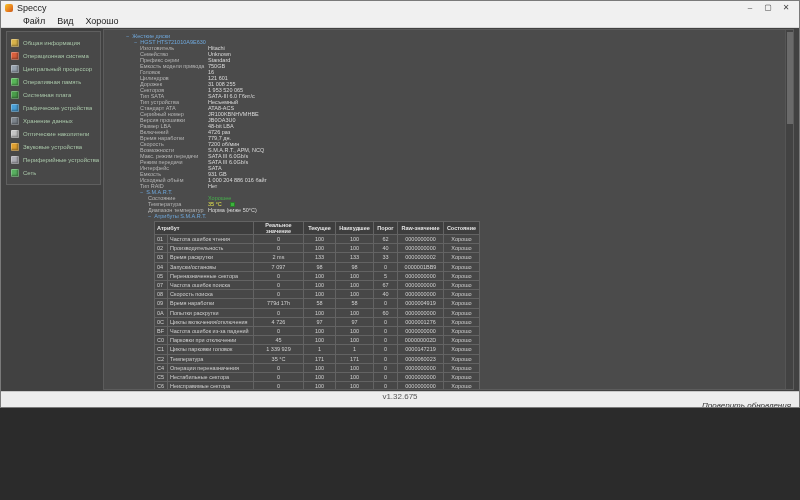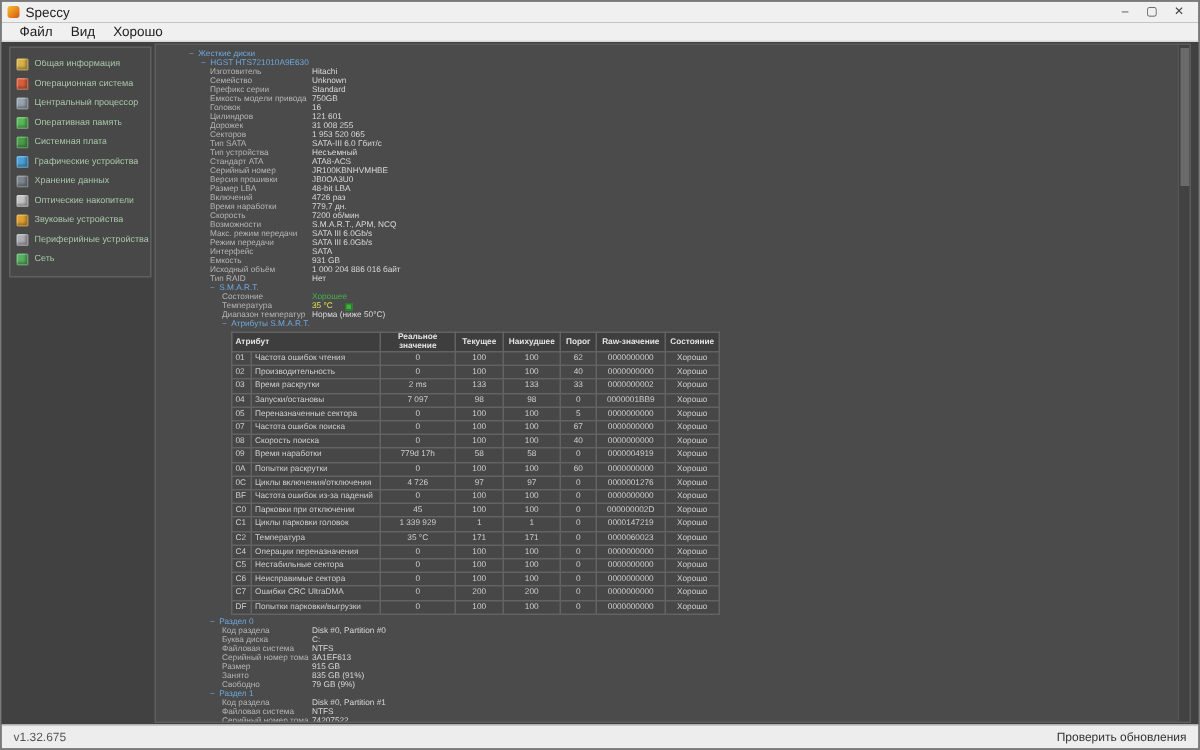--- a/index.html
+++ b/index.html
@@ -1,28 +1,28 @@
 <!DOCTYPE html>
 <html><head>
 <meta charset="utf-8">
 <style>
   * { margin:0; padding:0; box-sizing:border-box; }
   html,body { width:800px; height:500px; overflow:hidden; background:#2b2b2b; }
   body { font-family:"Liberation Sans", sans-serif; }
-  .window { position:relative; width:800px; height:500px; background:#454545; border:1px solid #7a7a7a; overflow:hidden; }
+  .window { position:relative; width:800px; height:408px; background:#454545; border:1px solid #7a7a7a; overflow:hidden; }
 
   
   .titlebar { position:absolute; top:0; left:0; right:0; height:14px; background:#f0f0f0; display:flex; align-items:center; padding:0 4px; }
   .app-icon { width:8px; height:8px; border-radius:2px; background:linear-gradient(135deg,#f6c32a 0%,#e87f1e 60%,#c8581a 100%); margin-right:4px; flex:0 0 auto; }
   .title-text { font-size:9px; color:#222; line-height:14px; }
   .win-controls { margin-left:auto; display:flex; }
   .win-btn { width:18px; height:14px; text-align:center; font-size:8px; line-height:14px; color:#444; }
 
   
-  .menubar { position:absolute; top:14px; left:0; right:0; height:13px; background:#f0f0f0; border-bottom:1px solid #d8d8d8; display:flex; align-items:center; padding-left:6px; }
+  .menubar { position:absolute; top:14px; left:0; right:0; height:13px; background:#f0f0f0; border-bottom:1px solid #d8d8d8; display:flex; align-items:center; padding-left:16px; }
   .menu-item { font-size:9px; color:#222; padding:0 6px; line-height:13px; }
 
   
   .client { position:absolute; top:27px; left:0; right:0; bottom:16px; background:#414141; }
 
   
   .sidebar { position:absolute; top:3px; left:5px; width:95px; background:#484848; border:1px solid #5f5f5f; padding:4px 0 5px 4px; }
   .side-item { display:flex; align-items:center; height:13px; }
   .side-icon { width:8px; height:8px; border-radius:1px; margin-right:4px; flex:0 0 auto; box-shadow:inset 0 0 0 1px rgba(255,255,255,0.25), inset -2px -2px 2px rgba(0,0,0,0.35); }
   .side-label { font-size:6px; color:#a9c7a9; white-space:nowrap; overflow:hidden; }
@@ -57,23 +57,23 @@
   td.c-id { width:13px; text-align:left; }
   td.c-name { width:86px; }
   td.c-real { width:50px; text-align:center; }
   td.c-num { width:32px; text-align:center; }
   td.c-worst { width:38px; text-align:center; }
   td.c-thr { width:24px; text-align:center; }
   td.c-raw { width:46px; text-align:center; }
   td.c-status { width:36px; text-align:center; color:#46b14c; }
 
   
-  .statusbar { position:absolute; left:0; right:0; bottom:0; height:16px; background:#ededed; border-top:1px solid #c8c8c8; display:flex; align-items:center; padding:0 8px; }
+  .statusbar { position:absolute; left:0; right:0; bottom:0; height:16px; background:#ededed; border-top:1px solid #c8c8c8; display:flex; align-items:center; padding:0 8px;flex-direction:column; }
   .version { font-size:8px; color:#555; }
-  .update-link { margin-left:auto; font-size:8px; color:#333; }
+  .update-link { margin-left:auto; font-size:8px; color:#333;font-style:italic; }
 </style>
 </head>
 <body>
 
 <div class="window">
 
   <div class="titlebar">
     <span class="app-icon"></span>
     <span class="title-text">Speccy</span>
     <div class="win-controls">

